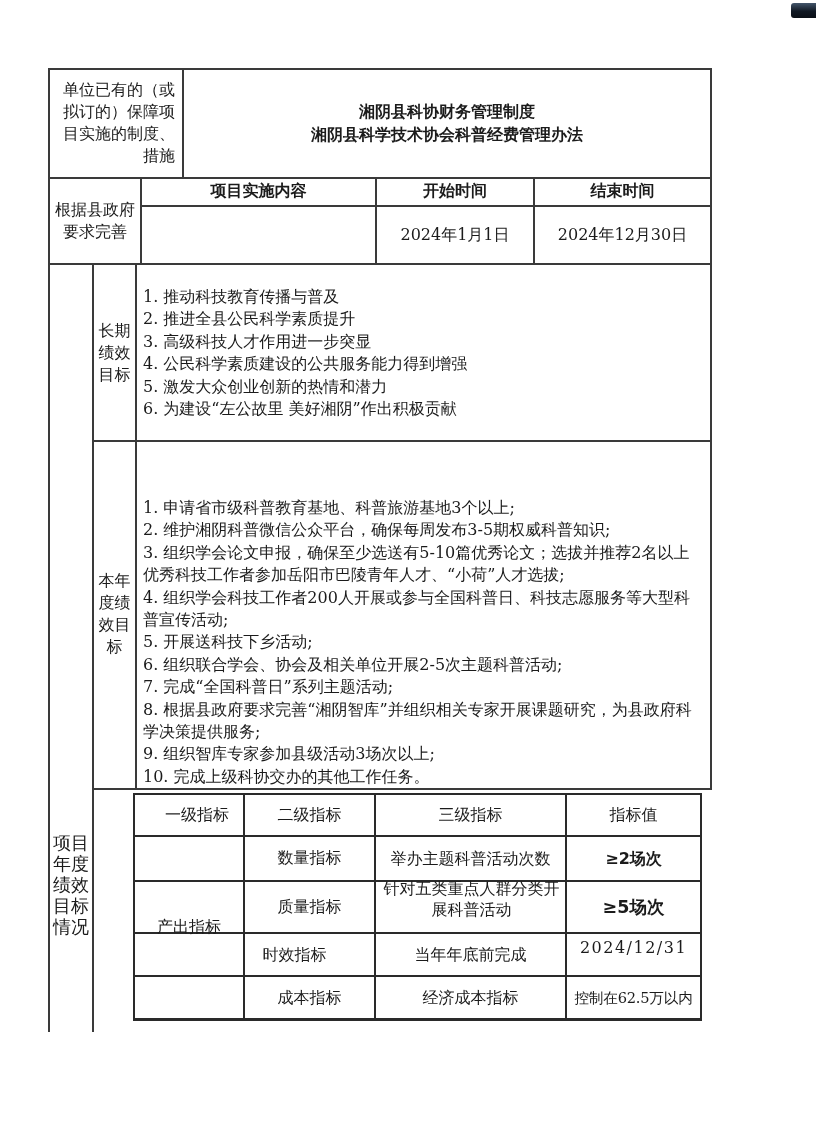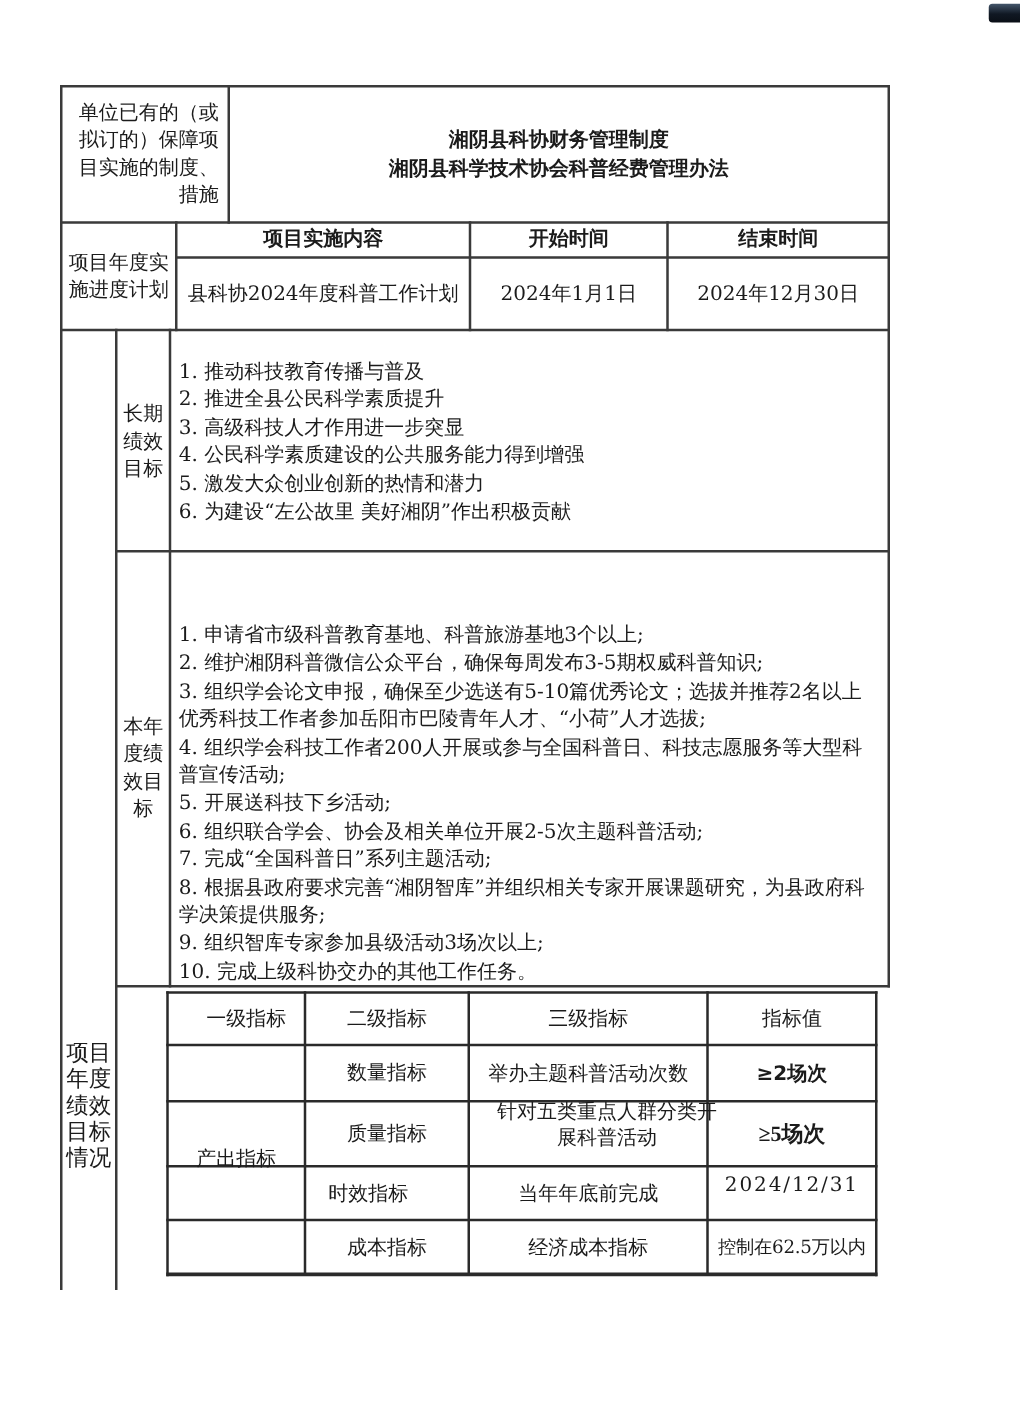--- a/index.html
+++ b/index.html
@@ -27,21 +27,21 @@
   .list .item{margin:0;}
   .sideLabel{
     position:absolute;
     text-align:center;
     font-size:18px;line-height:21px;
     overflow:hidden;
     word-break:break-all;
   }
   .vlabel{word-break:break-all;}
   .sans{font-family:"DejaVu Sans","Liberation Sans",sans-serif;}
-  .val-big{font-size:17.5px;font-weight:800;font-family:Liberation Serif, serif;}
+  .val-big{font-size:17.5px;font-weight:800;}
   .val-med{font-weight:600;}
   .spaced{letter-spacing:1.5px;}
   .tight{font-size:14.6px;letter-spacing:-0.2px;}
   .corner-mark{
     position:absolute;right:0;top:3px;width:25px;height:15px;
     border-radius:3px 0 0 3px;
     background:linear-gradient(180deg,#44566b 0%,#101823 55%,#0a0f16 100%);
   }
 </style>
 </head>
@@ -81,26 +81,25 @@
 
   <div class="cell" style="left:54px;top:70px;width:124px;height:105px;text-align:right;">
     <span class="vlabel" style="display:inline-block;width:118px;">单位已有的（或拟订的）保障项目实施的制度、措施</span>
   </div>
   <div class="cell semib" style="left:184px;top:70px;width:526px;height:105px;flex-direction:column;line-height:23px;">
     <div>湘阴县科协财务管理制度</div>
     <div>湘阴县科学技术协会科普经费管理办法</div>
   </div>
 
   <div class="cell" style="left:50px;top:179px;width:90px;height:84px;">
-    <span class="vlabel" style="display:inline-block;width:82px;">项目年度实施进度计划</span>
+    <span class="vlabel" style="display:inline-block;width:82px;">根据县政府要求完善</span>
   </div>
   <div class="cell bold" style="left:377px;top:177px;width:156px;height:28px;">开始时间</div>
   <div class="cell bold" style="left:142px;top:177px;width:233px;height:28px;">项目实施内容</div>
   <div class="cell bold" style="left:535px;top:177px;width:175px;height:28px;">结束时间</div>
-  <div class="cell" style="left:142px;top:207px;width:233px;height:56px;">县科协2024年度科普工作计划</div>
   <div class="cell" style="left:377px;top:207px;width:156px;height:56px;">2024年1月1日</div>
   <div class="cell" style="left:535px;top:207px;width:175px;height:56px;">2024年12月30日</div>
 
   <div class="sideLabel" style="left:50px;top:832px;width:42px;height:200px;">项目年度绩效目标情况</div>
 
   <div class="cell" style="left:94px;top:265px;width:41px;height:175px;">
     <span class="vlabel" style="display:inline-block;width:32px;line-height:22px;">长期绩效目标</span>
   </div>
   <div class="list" style="left:143px;top:286px;width:562px;">
     <div class="item">1. 推动科技教育传播与普及</div>
@@ -132,21 +131,21 @@
   <div class="cell" style="left:376px;top:795px;width:189px;height:40px;">三级指标</div>
   <div class="cell" style="left:567px;top:795px;width:133px;height:40px;">指标值</div>
 
   <div class="cell" style="left:135px;top:837px;width:108px;height:181px;font-family:Liberation Mono, monospace;">产出指标</div>
 
   <div class="cell" style="left:245px;top:837px;width:129px;height:43px;font-family:Liberation Mono, monospace;">数量指标</div>
   <div class="cell" style="left:376px;top:837px;width:189px;height:43px;">举办主题科普活动次数</div>
   <div class="cell sans val-med" style="left:567px;top:837px;width:133px;height:43px;">≥2场次</div>
 
   <div class="cell" style="left:245px;top:882px;width:129px;height:50px;">质量指标</div>
-  <div class="cell" style="left:396px;top:882px;width:179px;height:34px;line-height:21px;">针对五类重点人群分类开展科普活动</div>
+  <div class="cell" style="left:382px;top:882px;width:179px;height:34px;line-height:21px;">针对五类重点人群分类开展科普活动</div>
   <div class="cell sans val-big" style="left:567px;top:882px;width:133px;height:50px;">≥5场次</div>
 
   <div class="cell" style="left:230px;top:934px;width:129px;height:41px;">时效指标</div>
   <div class="cell" style="left:376px;top:934px;width:189px;height:41px;">当年年底前完成</div>
   <div class="cell spaced" style="left:567px;top:934px;width:133px;height:27px;">2024/12/31</div>
 
   <div class="cell" style="left:245px;top:977px;width:129px;height:41px;">成本指标</div>
   <div class="cell" style="left:376px;top:977px;width:189px;height:41px;">经济成本指标</div>
   <div class="cell tight" style="left:565px;top:977px;width:137px;height:41px;">控制在62.5万以内</div>
 

